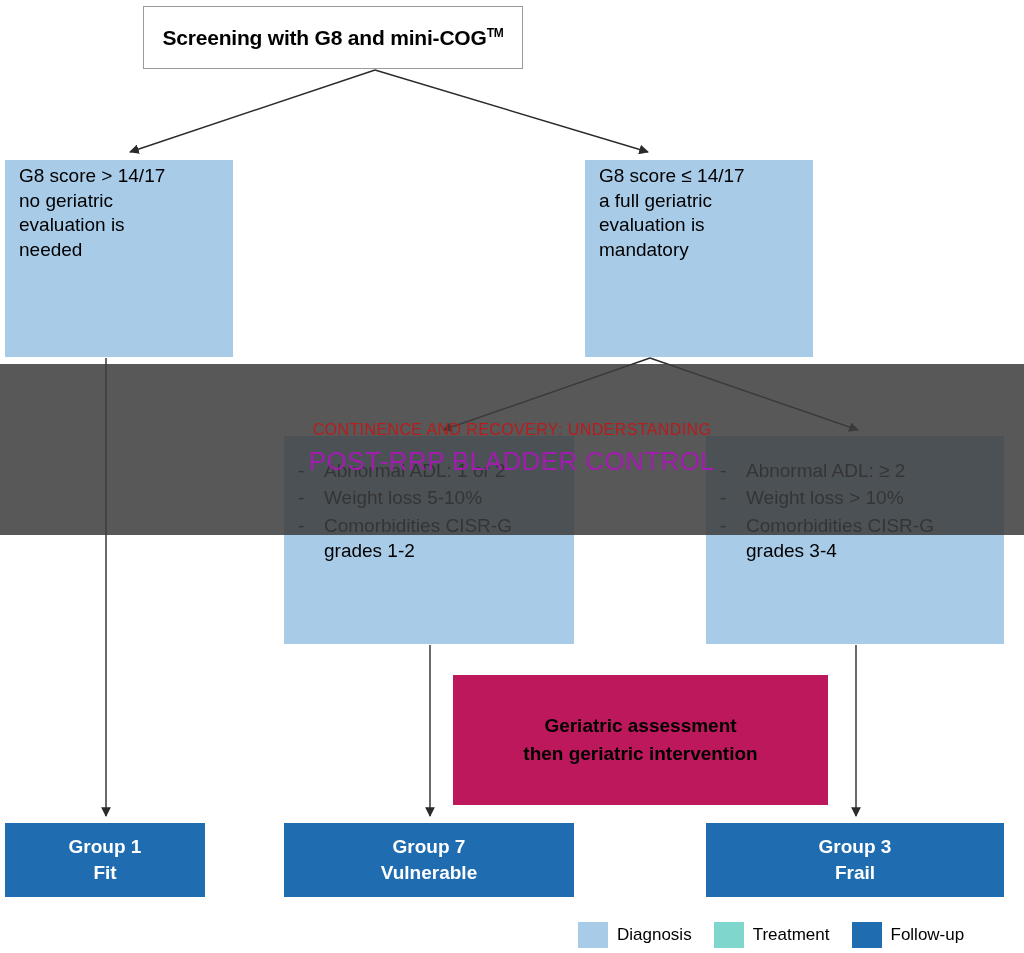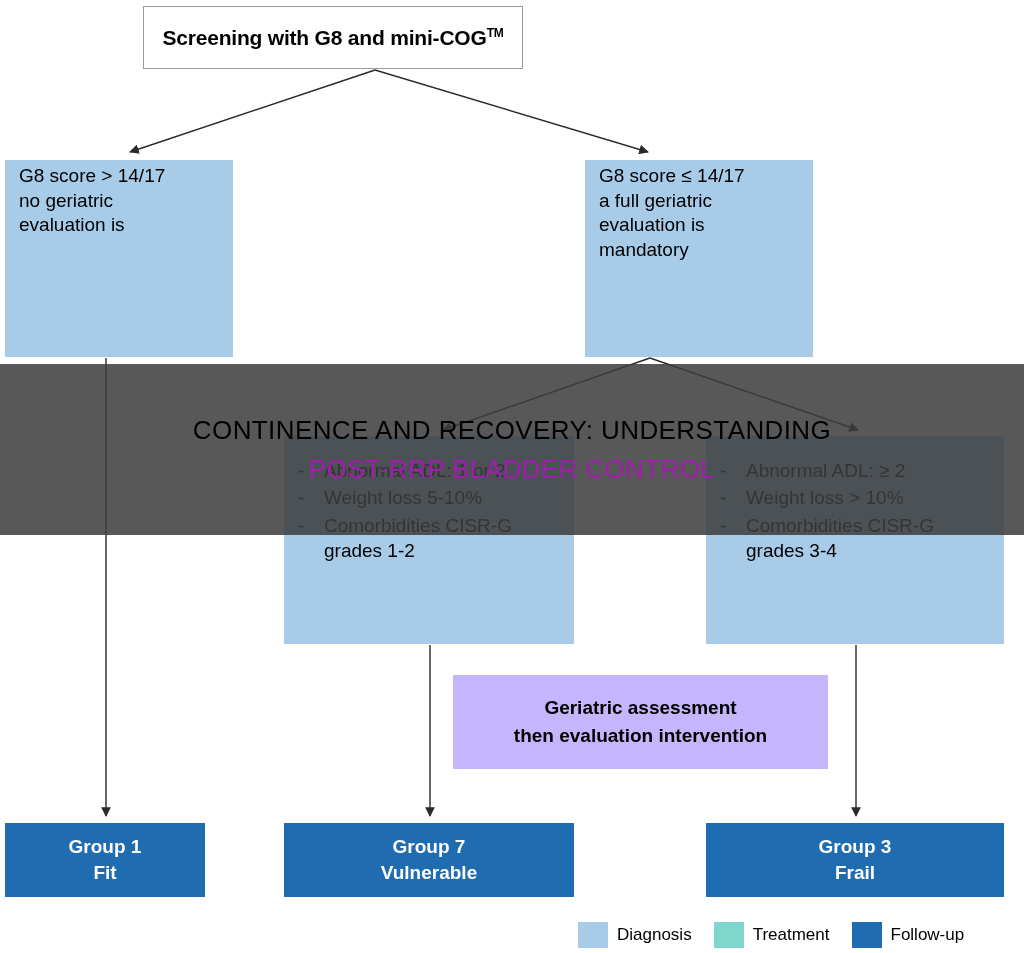--- a/index.html
+++ b/index.html
@@ -108,22 +108,22 @@
   }
   .bullets li .btxt {
     flex: 1 1 auto;
   }
 
   
   .geri-box {
     left: 453px;
     top: 675px;
     width: 375px;
-    height: 94px;
-    background: #c4b5fd;
+    height: 130px;
+    background: #be185d;
     display: flex;
     align-items: center;
     justify-content: center;
     text-align: center;
     font-size: 19px;
     font-weight: bold;
     line-height: 1.45;
   }
 
   
@@ -176,22 +176,22 @@
     width: 1024px;
     height: 171px;
     background: rgba(60,60,60,0.86);
     display: flex;
     flex-direction: column;
     align-items: center;
     justify-content: center;
     text-align: center;
   }
   .overlay .line1 {
-    color: #000000;
-    font-size: 26px;
+    color: #b91c1c;
+    font-size: 16px;
     letter-spacing: 0.4px;
     line-height: 1.5;
   }
   .overlay .line2 {
     color: #a21caf;
     font-size: 26px;
     letter-spacing: 0.4px;
     line-height: 1.5;
   }
 </style>
@@ -223,20 +223,21 @@
   </svg>
 
   <div class="node screening-box">
     <span class="txt"><span>Screening with G8 and mini-COG</span><sup>TM</sup></span>
   </div>
 
   <div class="node dx-box g8-left">
     <div>G8 score &gt; 14/17</div>
     <div>no geriatric</div>
     <div>evaluation is</div>
+    <div>needed</div>
   </div>
 
   <div class="node dx-box g8-right">
     <div>G8 score ≤ 14/17</div>
     <div>a full geriatric</div>
     <div>evaluation is</div>
     <div>mandatory</div>
   </div>
 
   <div class="node dx-box vuln-box">
@@ -269,21 +270,21 @@
       <li>
           <span class="dash">-</span>
           <span class="btxt"><span>Comorbidities CISR-G</span><br><span>grades 3-4</span></span>
         </li>
     </ul>
   </div>
 
   <div class="node geri-box">
     <div>
       <div>Geriatric assessment</div>
-      <div>then evaluation intervention</div>
+      <div>then geriatric intervention</div>
     </div>
   </div>
 
   <div class="node group-box group1">
     <div>
       <div>Group 1</div>
       <div>Fit</div>
     </div>
   </div>
   <div class="node group-box group2">

